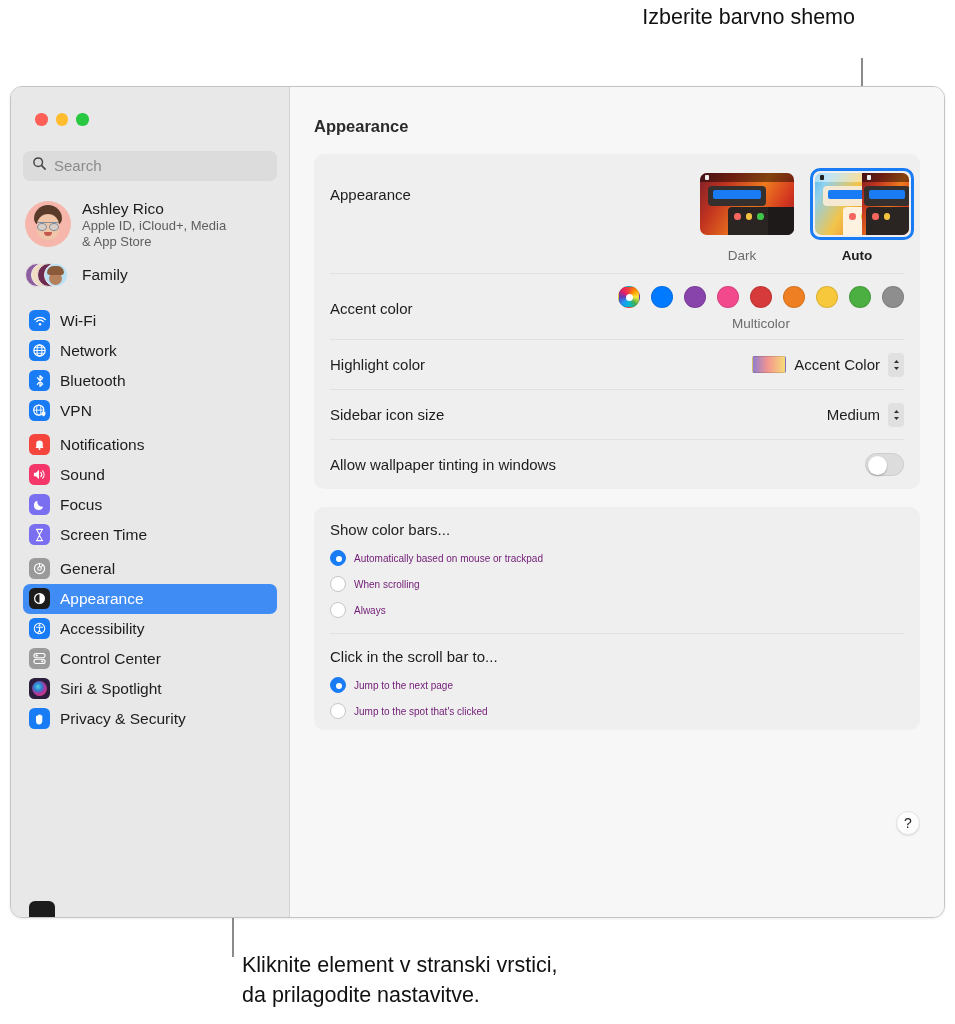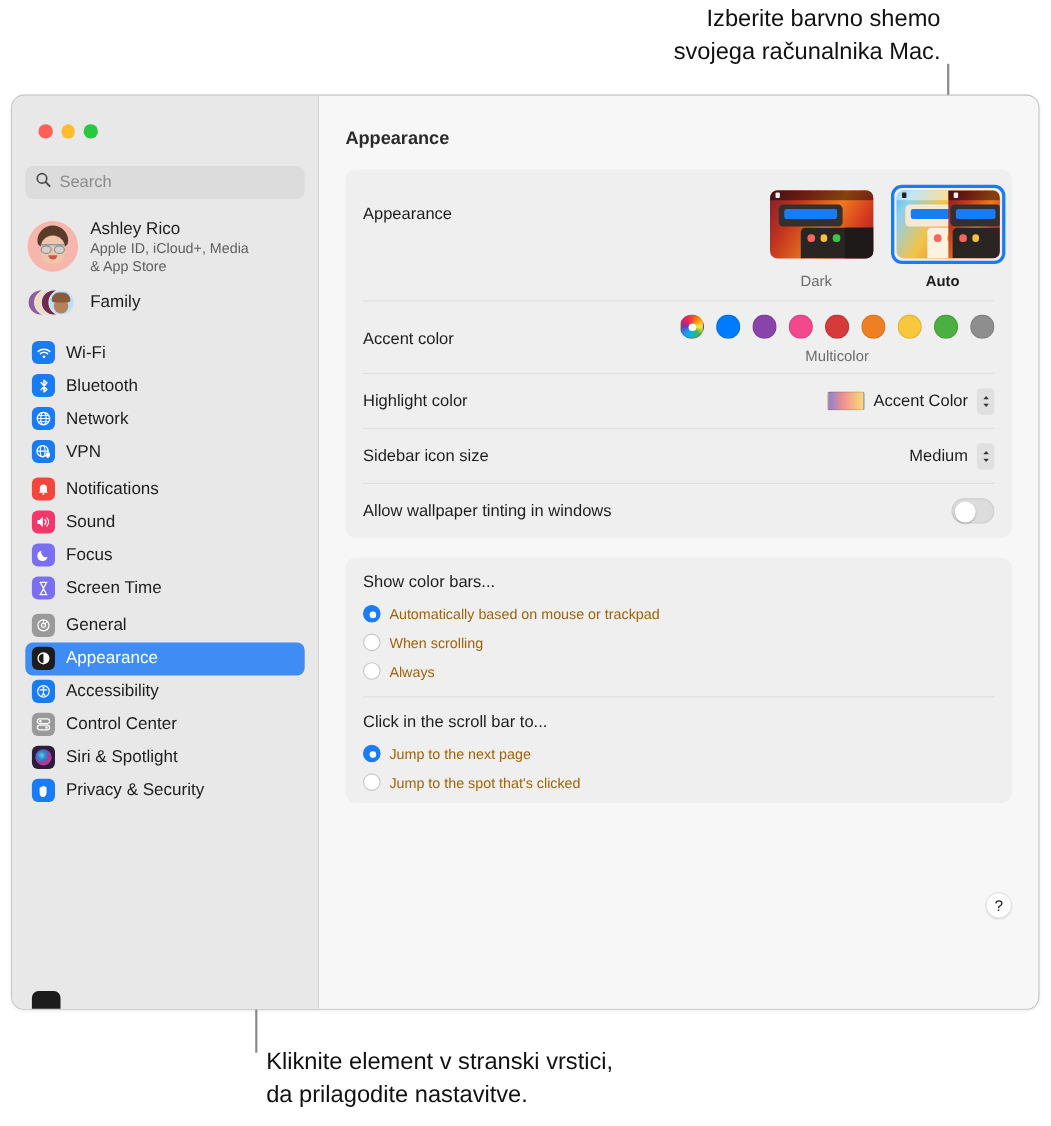--- a/index.html
+++ b/index.html
@@ -265,37 +265,36 @@
   .radio {
     width: 16px; height: 16px; border-radius:50%;
     background:#fff; border:1px solid #c6c6c6; flex:0 0 16px;
     position:relative; box-shadow: inset 0 0 0 0 #fff;
   }
   .radio.on { background:#1a7cf5; border-color:#1a7cf5; }
   .radio.on::after {
     content:""; position:absolute; left:5px; top:5px; width:6px; height:6px;
     background:#fff; border-radius:50%;
   }
-  .radio-label { font-size: 13px; color:#a16207; }
+  .radio-label { font-size: 10px; color:#701a75; }
 
   .help-btn {
     position:absolute; right: 24px; bottom: 82px;
     width: 24px; height: 24px; border-radius:50%;
     background:#fdfdfd; border:1px solid #e2e2e2;
     display:flex; align-items:center; justify-content:center;
     font-size: 14px; color:#222;
     box-shadow:0 1px 1.5px rgba(0,0,0,.10);
   }
 </style>
 </head>
 <body>
 
 <div class="callout" id="callout-top">
   <div>Izberite barvno shemo</div>
-  <div>svojega računalnika Mac.</div>
 </div>
 <div class="leader" id="leader-top"></div>
 
 <div class="callout" id="callout-bottom">
   <div>Kliknite element v stranski vrstici,</div>
   <div>da prilagodite nastavitve.</div>
 </div>
 <div class="leader" id="leader-bottom"></div>
 
 <div class="window">
@@ -349,37 +348,37 @@
           <svg width="14" height="14" viewBox="0 0 16 16">
               <path d="M2 6.2a9 9 0 0 1 12 0" fill="none" stroke="#fff" stroke-width="1.6" stroke-linecap="round"></path>
               <path d="M4.3 8.6a5.6 5.6 0 0 1 7.4 0" fill="none" stroke="#fff" stroke-width="1.6" stroke-linecap="round"></path>
               <circle cx="8" cy="11.8" r="1.4" fill="#fff"></circle>
             </svg>
         </span>
         <span class="nav-label">Wi-Fi</span>
       </div>
       <div class="nav-item">
         <span class="ic" style="background:#1a7cf5">
-          <svg width="12" height="14" viewBox="0 0 12 16">
-              <path d="M3 4.2 9 11.5 6 14V2l3 2.5L3 11.8" fill="none" stroke="#fff" stroke-width="1.5" stroke-linejoin="round" stroke-linecap="round"></path>
-            </svg>
-        </span>
-        <span class="nav-label">Bluetooth</span>
-      </div>
-      <div class="nav-item">
-        <span class="ic" style="background:#1a7cf5">
           <svg width="15" height="15" viewBox="0 0 16 16">
               <circle cx="8" cy="8" r="6" fill="none" stroke="#fff" stroke-width="1.3"></circle>
               <ellipse cx="8" cy="8" rx="2.6" ry="6" fill="none" stroke="#fff" stroke-width="1.1"></ellipse>
               <line x1="2" y1="8" x2="14" y2="8" stroke="#fff" stroke-width="1.1"></line>
               <line x1="3" y1="5" x2="13" y2="5" stroke="#fff" stroke-width=".9"></line>
               <line x1="3" y1="11" x2="13" y2="11" stroke="#fff" stroke-width=".9"></line>
             </svg>
         </span>
         <span class="nav-label">Network</span>
+      </div>
+      <div class="nav-item">
+        <span class="ic" style="background:#1a7cf5">
+          <svg width="12" height="14" viewBox="0 0 12 16">
+              <path d="M3 4.2 9 11.5 6 14V2l3 2.5L3 11.8" fill="none" stroke="#fff" stroke-width="1.5" stroke-linejoin="round" stroke-linecap="round"></path>
+            </svg>
+        </span>
+        <span class="nav-label">Bluetooth</span>
       </div>
       <div class="nav-item">
         <span class="ic" style="background:#1a7cf5">
           <svg width="15" height="15" viewBox="0 0 16 16">
               <circle cx="7.2" cy="7.6" r="5.4" fill="none" stroke="#fff" stroke-width="1.3"></circle>
               <ellipse cx="7.2" cy="7.6" rx="2.3" ry="5.4" fill="none" stroke="#fff" stroke-width="1"></ellipse>
               <line x1="1.8" y1="7.6" x2="12.6" y2="7.6" stroke="#fff" stroke-width="1"></line>
               <path d="M10.3 9.2h4v2.6c0 1.4-2 2.6-2 2.6s-2-1.2-2-2.6z" fill="#fff"></path>
             </svg>
         </span>

